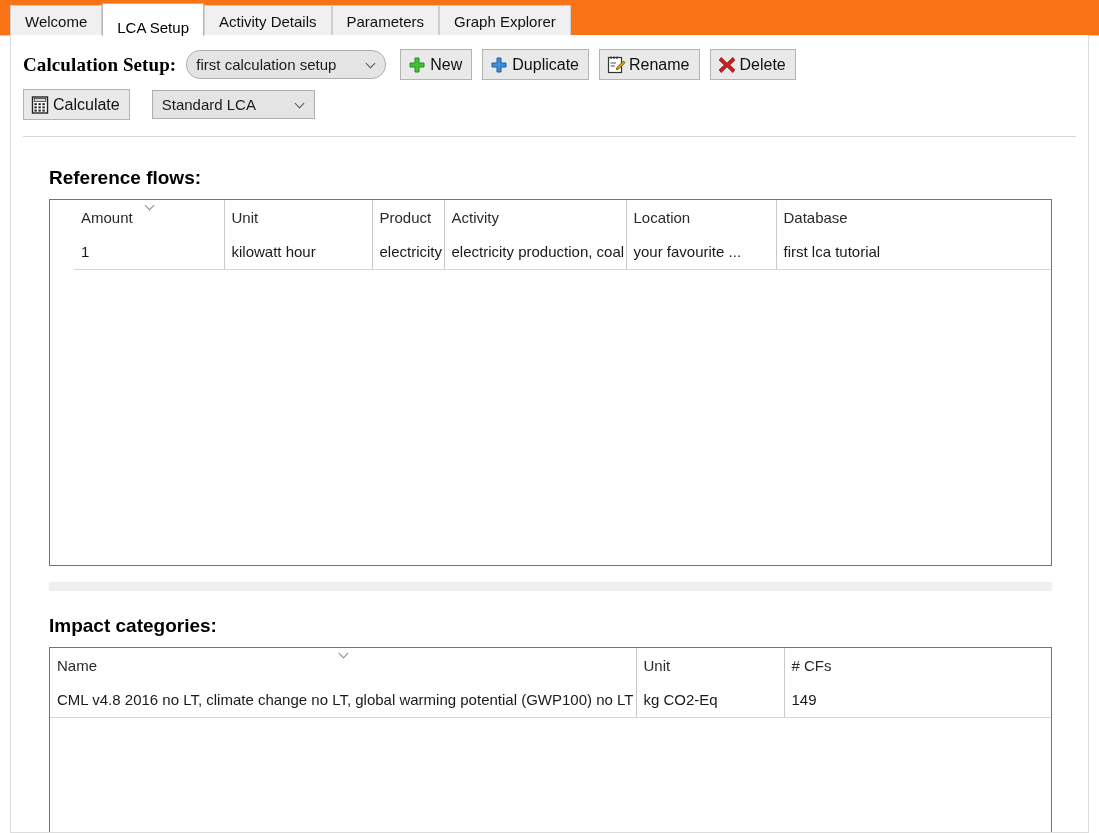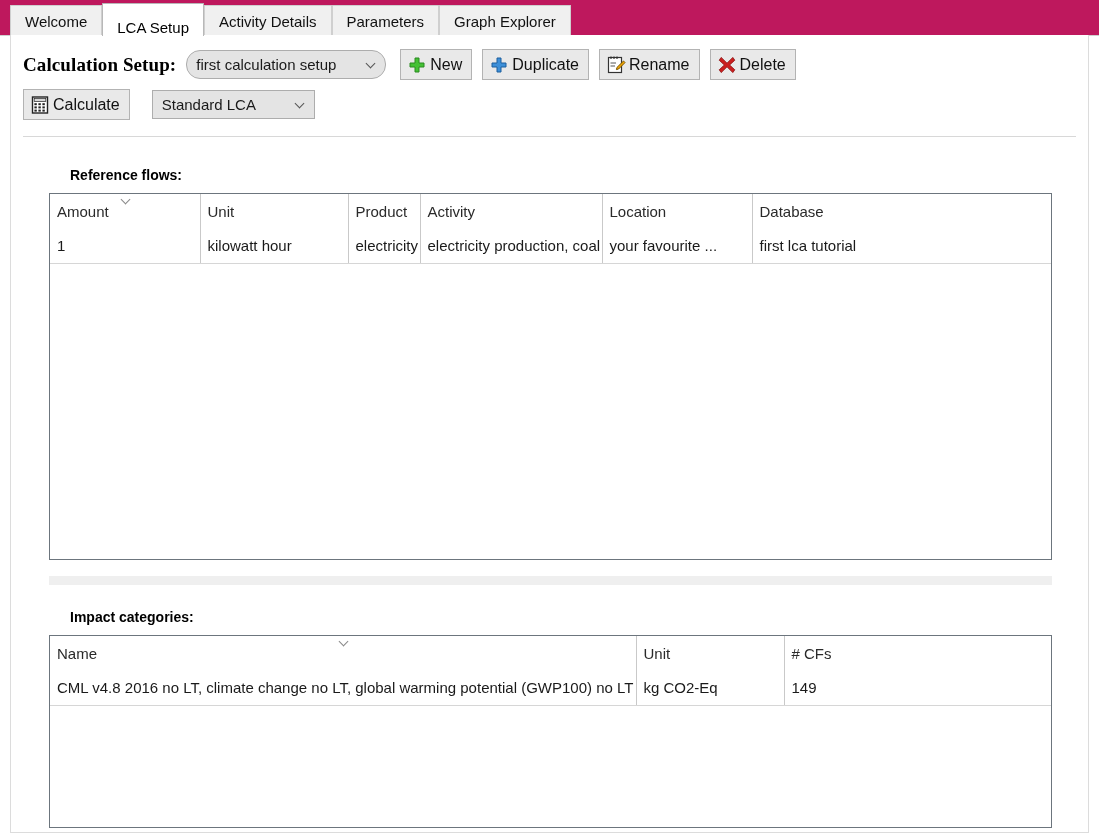--- a/index.html
+++ b/index.html
@@ -15,21 +15,21 @@
     position: relative;
     color: #1a1a1a;
   }
 
   
   .tabbar {
     position: absolute;
     left: 0; top: 0;
     width: 1099px;
     height: 36px;
-    background: #be185d;
+    background: #f97316;
     border-bottom: 1px solid #d0d0d0;
     box-sizing: border-box;
   }
   .tabstrip {
     position: absolute;
     left: 10px; top: 4px;
     height: 32px;
     display: flex;
     align-items: flex-end;
   }
@@ -143,35 +143,35 @@
   .ico { width: 20px; height: 20px; flex: 0 0 auto; display:block; }
 
   .divider {
     margin: 16px 12px 0 12px;
     height: 1px;
     background: #d8d8d8;
   }
 
   
   .section-title {
-    font-size: 14px;
+    font-size: 19px;
     font-weight: bold;
     color: #000;
-    margin: 30px 0 10px 59px;
+    margin: 30px 0 10px 38px;
   }
   .section-title.impact { margin-top: 24px; }
 
   .table-wrap {
     margin-left: 38px;
     width: 1003px;
     border: 1px solid #6c757d;
     background: #fff;
     box-sizing: border-box;
   }
-  .tbl-refflow { height: 367px; }
+  .tbl-refflow { height: 367px; padding-left: 24px; }
   .tbl-impact  { height: 193px; }
 
   table.grid {
     border-collapse: collapse;
     width: 100%;
     table-layout: fixed;
   }
   table.grid th {
     font-weight: normal;
     font-size: 15px;

